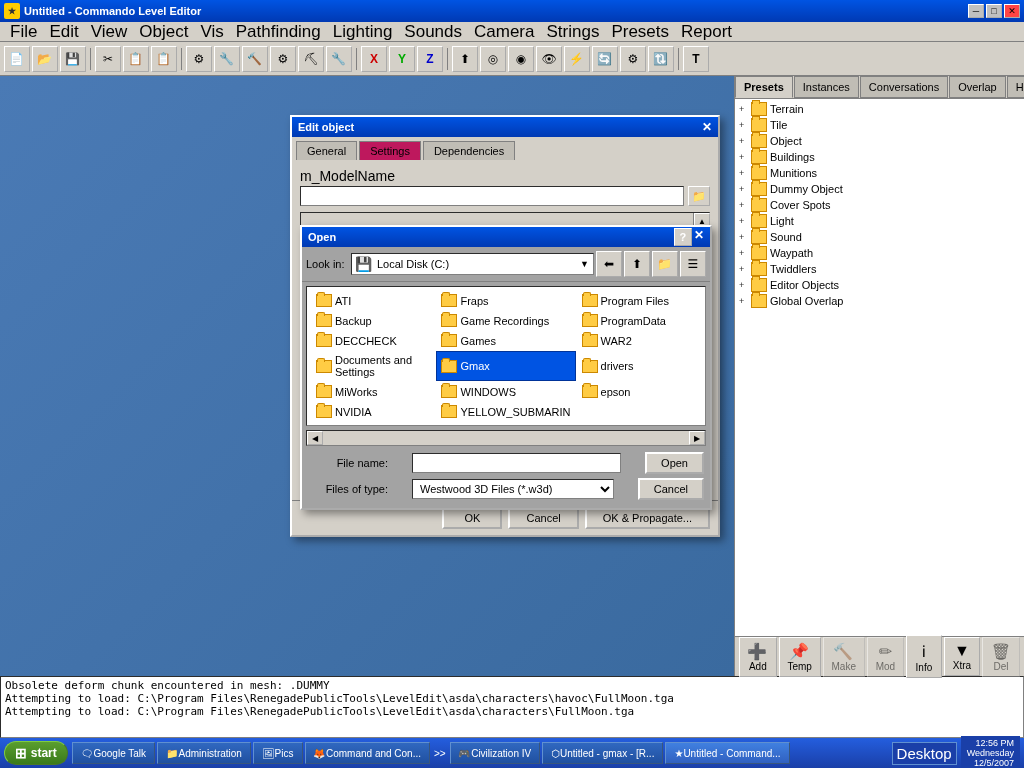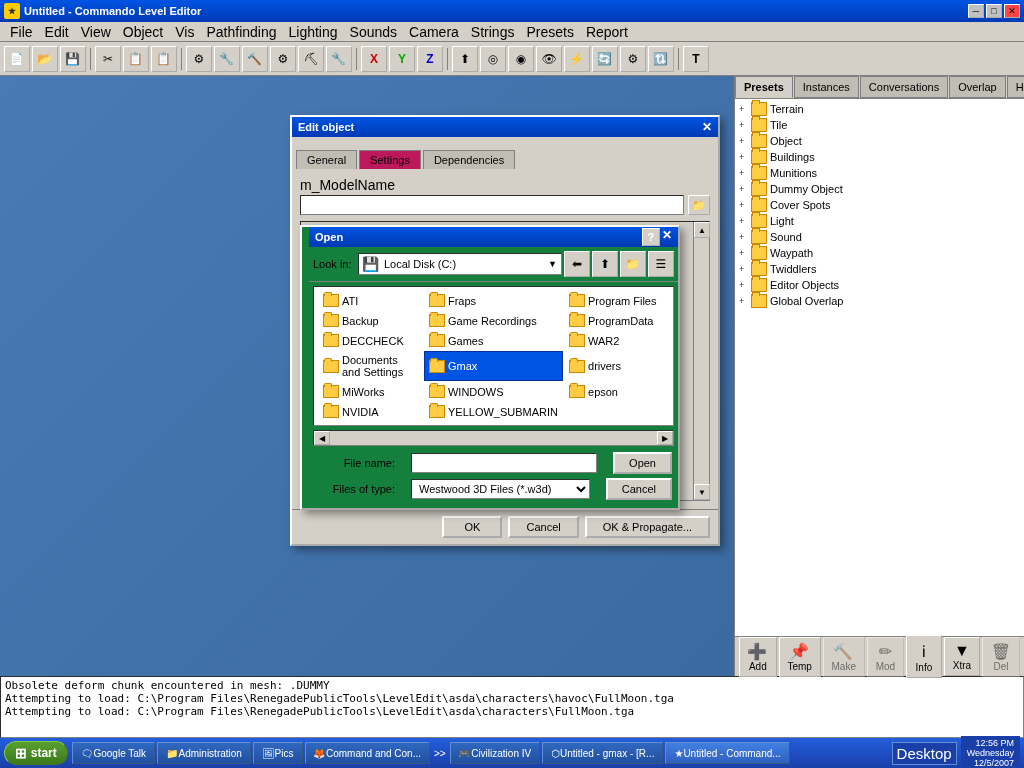--- a/index.html
+++ b/index.html
@@ -8,21 +8,21 @@
     
     .title-bar { background: linear-gradient(to bottom, #0054e3, #0039b3); color: white; height: 22px; display: flex; align-items: center; justify-content: space-between; padding: 0 4px; user-select: none; }
     .title-bar-left { display: flex; align-items: center; gap: 4px; font-size: 11px; font-weight: bold; }
     .title-bar-icon { width: 16px; height: 16px; background: #ffcc00; border-radius: 2px; font-size: 9px; display: flex; align-items: center; justify-content: center; color: #333; }
     .title-bar-controls { display: flex; gap: 2px; }
     .title-btn { width: 16px; height: 14px; background: #c0c0c0; border: 1px outset #fff; font-size: 9px; display: flex; align-items: center; justify-content: center; cursor: pointer; color: #000; }
     .title-btn.close { background: #ff4444; }
 
     
     .menu-bar { background: #d4d0c8; border-bottom: 1px solid #808080; height: 20px; display: flex; align-items: center; padding: 0 4px; }
-    .menu-item { padding: 2px 6px; font-size: 14px; cursor: pointer; color: #000; }
+    .menu-item { padding: 2px 6px; font-size: 17px; cursor: pointer; color: #000; }
 
     
     .toolbar { background: #d4d0c8; border-bottom: 1px solid #808080; height: 34px; display: flex; align-items: center; padding: 2px 4px; gap: 2px; }
     .tb-btn { width: 26px; height: 26px; background: #d4d0c8; border: 1px outset #fff; display: flex; align-items: center; justify-content: center; cursor: pointer; font-size: 12px; }
     .tb-separator { width: 1px; height: 22px; background: #808080; margin: 0 2px; }
 
     
     .main-area { display: flex; height: calc(768px - 22px - 20px - 34px - 62px - 30px); }
 
     
@@ -53,43 +53,43 @@
     .taskbar-item { background: linear-gradient(to bottom, #3068c0, #2050a0); color: white; font-size: 10px; padding: 2px 8px; height: 22px; border: 1px outset #6090d0; display: flex; align-items: center; cursor: pointer; max-width: 130px; overflow: hidden; white-space: nowrap; }
     .taskbar-tray { margin-left: auto; display: flex; align-items: center; gap: 4px; color: white; font-size: 10px; }
 
     
     .dialog-overlay { position: absolute; top: 0; left: 0; right: 0; bottom: 30px; z-index: 100; }
 
     
     .edit-object-dialog { position: absolute; top: 115px; left: 290px; width: 430px; background: #d4d0c8; border: 2px outset #fff; box-shadow: 4px 4px 8px rgba(0,0,0,0.4); z-index: 200; }
     .dialog-title { background: linear-gradient(to bottom, #0054e3, #0039b3); color: white; height: 20px; display: flex; align-items: center; justify-content: space-between; padding: 0 6px; font-size: 11px; font-weight: bold; }
     .dialog-close { color: white; cursor: pointer; font-size: 12px; }
-    .dialog-tabs { display: flex; padding: 13px 4px 0; background: #d4d0c8; }
+    .dialog-tabs { display: flex; padding: 4px 4px 0; background: #d4d0c8; }
     .dialog-tab { padding: 3px 10px; font-size: 11px; cursor: pointer; border: 1px solid #808080; border-bottom: none; background: #c0bdb5; margin-right: 2px; }
     .dialog-tab.active { background: #be185d; font-weight: normal; }
     .dialog-content { padding: 8px; background: #d4d0c8; }
     .field-label { font-size: 14px; margin-bottom: 2px; }
     .field-row { display: flex; gap: 4px; margin-bottom: 6px; align-items: center; }
     .text-input { flex: 1; height: 20px; border: 1px inset #808080; background: white; padding: 1px 3px; font-size: 11px; }
     .icon-btn { width: 22px; height: 20px; background: #d4d0c8; border: 1px outset #fff; display: flex; align-items: center; justify-content: center; cursor: pointer; }
     .scroll-btn { width: 16px; height: 16px; background: #d4d0c8; border: 1px outset #fff; display: flex; align-items: center; justify-content: center; font-size: 8px; }
     .dialog-buttons { display: flex; justify-content: flex-end; gap: 6px; padding: 6px 8px; background: #d4d0c8; border-top: 1px solid #808080; }
     .dialog-btn { padding: 3px 16px; background: #d4d0c8; border: 2px outset #fff; font-size: 11px; cursor: pointer; min-width: 60px; }
 
     
-    .open-dialog { position: absolute; top: 225px; left: 300px; width: 380px; background: #15803d; border: 2px outset #fff; box-shadow: 4px 4px 8px rgba(0,0,0,0.4); z-index: 300; padding-left: 7px; }
+    .open-dialog { position: absolute; top: 225px; left: 300px; width: 412px; background: #a3a3a3; border: 2px outset #fff; box-shadow: 4px 4px 8px rgba(0,0,0,0.4); z-index: 300; }
     .open-toolbar { display: flex; align-items: center; gap: 2px; padding: 4px; border-bottom: 1px solid #808080; }
     .look-in-label { font-size: 11px; margin-right: 4px; }
     .look-in-select { flex: 1; height: 22px; font-size: 11px; background: white; border: 1px inset #808080; padding: 1px 4px; display: flex; align-items: center; }
     .file-item { display: flex; align-items: center; gap: 3px; padding: 2px 4px; font-size: 11px; cursor: pointer; border: 1px solid transparent; }
     .file-item.selected { background: #0054e3; color: white; border-color: #003399; }
     .folder-icon { width: 16px; height: 13px; background: #ffcc44; border: 1px solid #cc8800; display: inline-block; position: relative; flex-shrink: 0; }
     .folder-icon::before { content: ''; position: absolute; top: -3px; left: 0; width: 6px; height: 3px; background: #ffcc44; border: 1px solid #cc8800; border-bottom: none; border-radius: 2px 2px 0 0; }
     .open-bottom { padding: 4px 6px; }
-    .open-row { display: flex; align-items: center; gap: 16px; margin-bottom: 4px; }
+    .open-row { display: flex; align-items: center; gap: 24px; margin-bottom: 4px; }
     .open-label { width: 80px; font-size: 11px; text-align: right; }
     .open-input { flex: 1; height: 20px; border: 1px inset #808080; background: white; padding: 1px 3px; font-size: 11px; }
     .open-select { flex: 1; height: 20px; border: 1px inset #808080; background: white; padding: 1px 3px; font-size: 11px; }
     .open-btn { padding: 3px 14px; background: #d4d0c8; border: 2px outset #fff; font-size: 11px; cursor: pointer; min-width: 55px; }
 
     .help-btn { width: 18px; height: 18px; background: #d4d0c8; border: 1px outset #fff; font-size: 11px; display: flex; align-items: center; justify-content: center; cursor: pointer; font-weight: bold; }
   </style>
 </head>
 <body>
 

